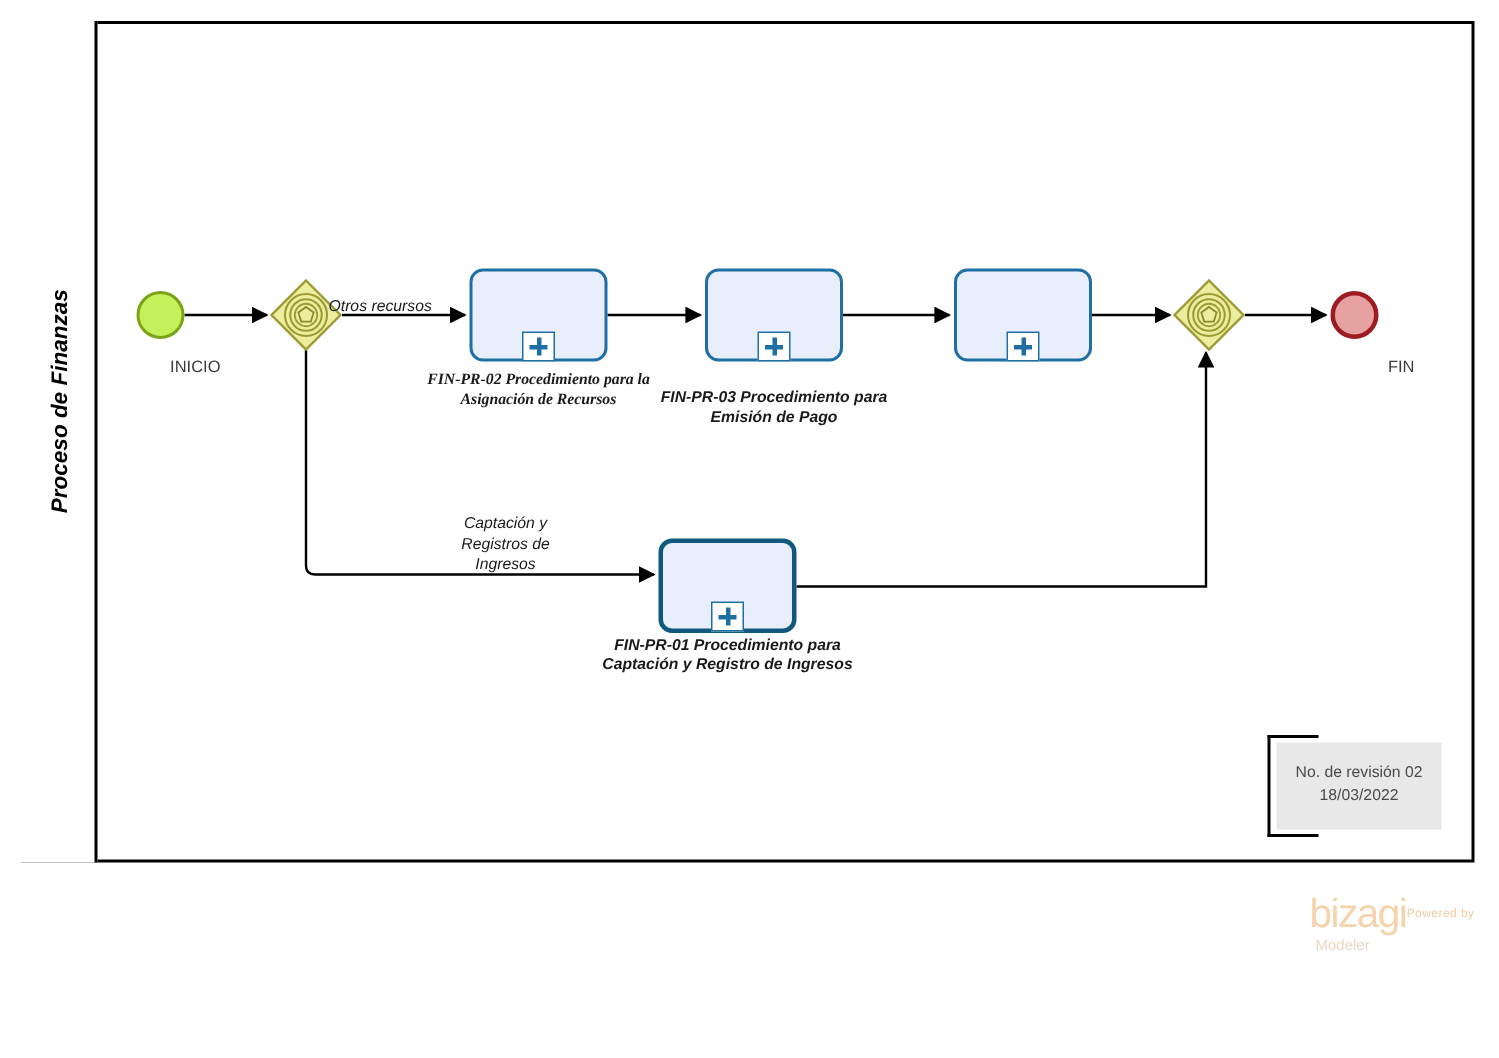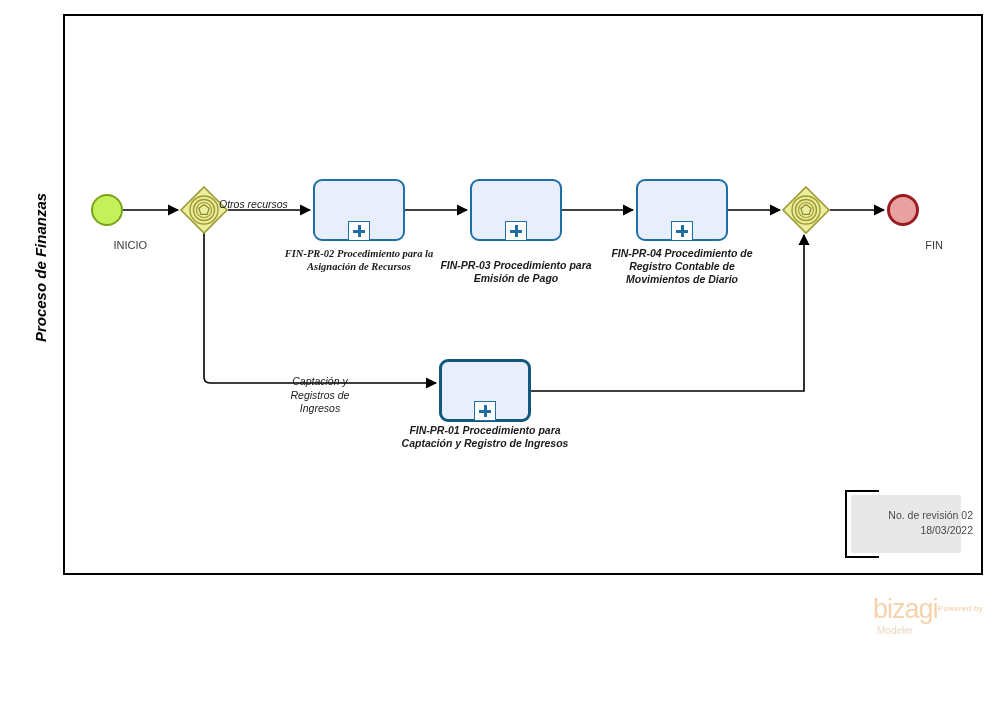--- a/index.html
+++ b/index.html
@@ -142,21 +142,21 @@
 
   .flow-label {
     position: absolute;
     font-size: 10.5px;
     font-style: italic;
     color: #1a1a1a;
     text-align: center;
     line-height: 1.3;
   }
   .fl-otros { left: 219px; top: 198px; width: 86px; text-align: left; }
-  .fl-capta { left: 275px; top: 343px; width: 90px; margin-top: 32px; }
+  .fl-capta { left: 292px; top: 343px; width: 90px; }
 
   
   .revision-box {
     position: absolute;
     left: 851px;
     top: 495px;
     width: 110px;
     height: 58px;
     background: #e8e8e8;
   }
@@ -171,23 +171,22 @@
     border-bottom: 2px solid #000000;
     box-sizing: border-box;
   }
   .revision-text {
     position: absolute;
     left: 851px;
     top: 508px;
     width: 110px;
     font-size: 10.5px;
     color: #4a4a4a;
-    text-align: right;
+    text-align: center;
     line-height: 1.4;
-    padding-left: 12px;
   }
 
   
   .brand {
     position: absolute;
     left: 873px;
     top: 588px;
     width: 112px;
     height: 48px;
   }
@@ -278,21 +277,20 @@
   <div class="task-label tl-1">FIN-PR-02 Procedimiento para la Asignación de Recursos</div>
 
   <div class="task task-2">
     <div class="subproc-marker"></div>
   </div>
   <div class="task-label tl-2">FIN-PR-03 Procedimiento para Emisión de Pago</div>
 
   <div class="task task-3">
     <div class="subproc-marker"></div>
   </div>
-  <div class="task-label tl-3">FIN-PR-04 Procedimiento de Registro Contable de Movimientos de Diario</div>
 
   <div class="task task-4 strong">
     <div class="subproc-marker"></div>
   </div>
   <div class="task-label tl-4">FIN-PR-01 Procedimiento para Captación y Registro de Ingresos</div>
 
   <div class="flow-label fl-otros">Otros recursos</div>
   <div class="flow-label fl-capta">
     <span>Captación y Registros de Ingresos</span>
   </div>

